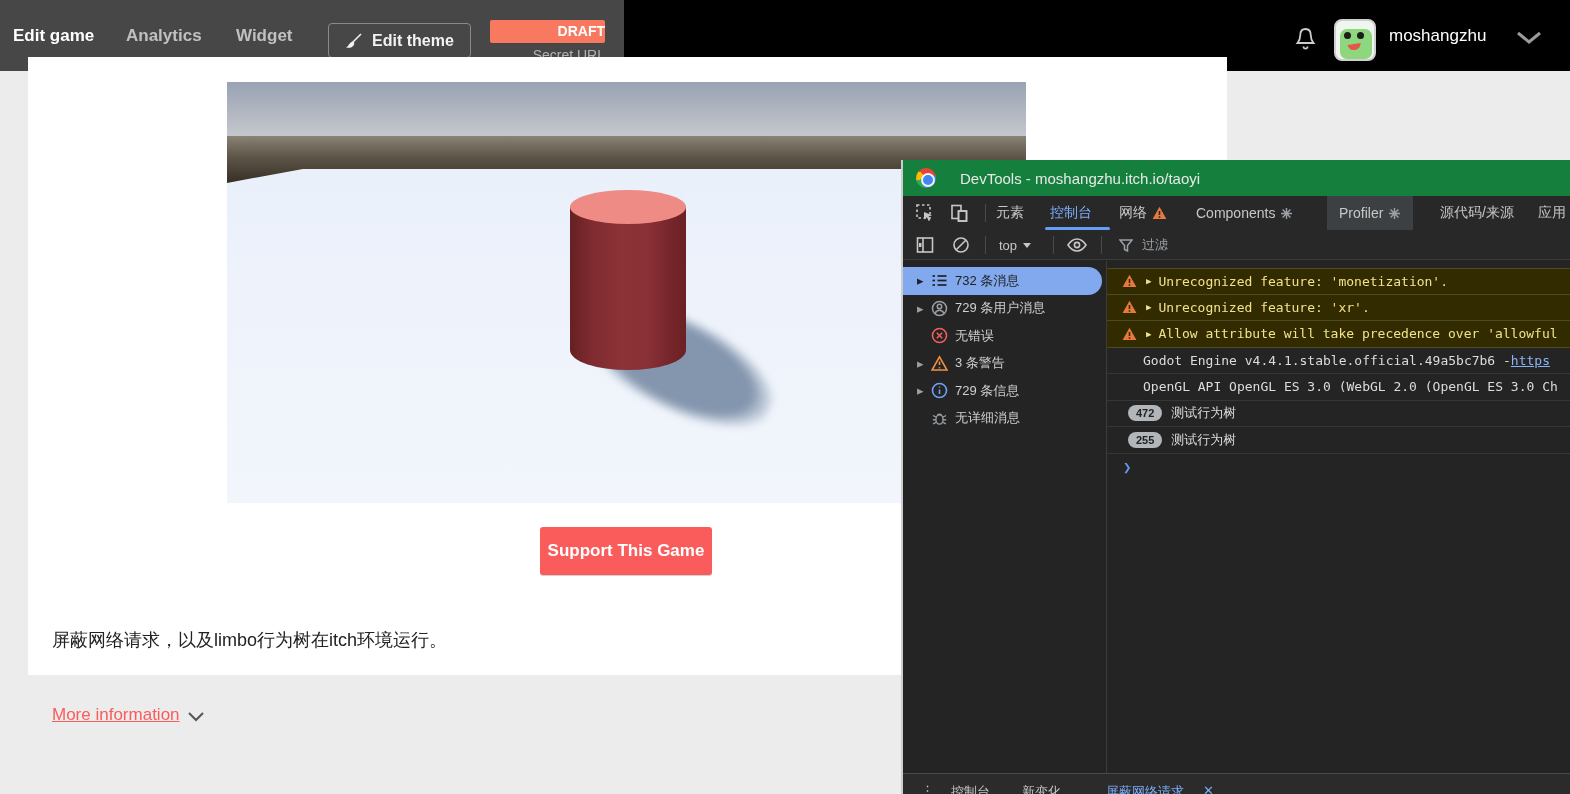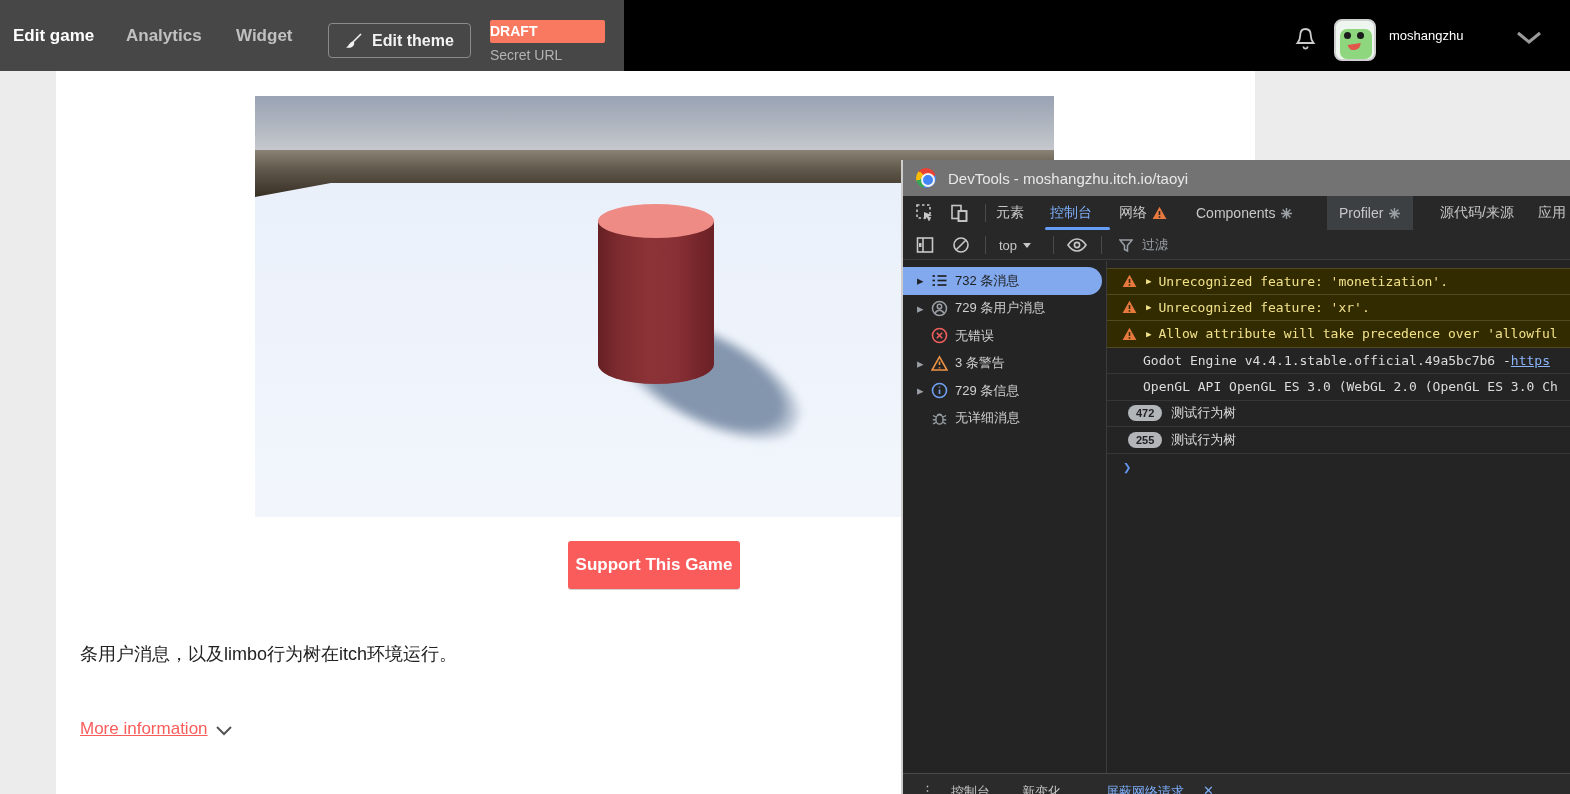--- a/index.html
+++ b/index.html
@@ -12,38 +12,38 @@
   .topbar .zone-left { position:absolute; left:0; top:0; width:624px; height:71px; background:#474747; }
   .nav-item { position:absolute; top:0; height:71px; display:flex; align-items:center;
     font-weight:bold; font-size:17px; color:#c0c0c0; cursor:pointer; }
   .nav-item.active { color:#ffffff; }
   .nav-edit   { left:13px; }
   .nav-analytics { left:126px; }
   .nav-widget { left:236px; }
   .edit-theme-btn { position:absolute; left:328px; top:23px; width:143px; height:35px;
     border:1px solid #8a8a8a; border-radius:4px; display:flex; align-items:center; justify-content:center;
     gap:9px; color:#f2f2f2; font-size:16px; font-weight:bold; cursor:pointer; }
-  .draft-wrap { position:absolute; left:490px; top:20px; width:115px; text-align:left; }
+  .draft-wrap { position:absolute; left:490px; top:20px; width:115px; text-align:right; }
   .draft-badge { display:block; width:115px; height:23px; line-height:23px; background:#f8795f;
     color:#ffffff; font-weight:bold; font-size:14px; border-radius:2px; }
   .secret-url { display:block; margin-top:4px; color:#b3b3b3; font-size:14px; cursor:pointer; }
   .bell { position:absolute; left:1293px; top:26px; width:25px; height:28px; color:#cccccc; cursor:pointer; }
   .avatar { position:absolute; left:1334px; top:19px; width:42px; height:42px; border-radius:8px;
     background:#eef6ef; border:2px solid #cfcfcf; overflow:hidden; cursor:pointer; }
   .frog-body { position:absolute; left:4px; top:8px; width:32px; height:30px; background:#8fd77e; border-radius:7px; }
   .frog-eye { position:absolute; top:3px; width:7px; height:7px; background:#1c1c1c; border-radius:50%; }
   .frog-eye.l { left:4px; } .frog-eye.r { left:17px; }
   .frog-mouth { position:absolute; left:8px; top:15px; width:13px; height:6px; background:#e2574c;
     border-radius:0 0 10px 10px; transform:rotate(-8deg); }
   .username { position:absolute; left:1389px; top:0; height:71px; display:flex; align-items:center;
-    color:#ffffff; font-size:13px; cursor:pointer; }
+    color:#ffffff; font-size:17px; cursor:pointer; }
   .user-chevron { position:absolute; left:1516px; top:31px; width:26px; height:14px; color:#9a9a9a; cursor:pointer; }
 
   
-  .page { position:absolute; left:28px; top:71px; width:1199px; height:723px; background:#ffffff;margin-left:28px; }
+  .page { position:absolute; left:28px; top:57px; width:1199px; height:618px; background:#ffffff; }
 
   .game-embed { position:absolute; left:199px; top:25px; width:799px; height:421px; overflow:hidden; }
   .g-sky  { position:absolute; left:0; top:0; width:799px; height:58px;
     background:linear-gradient(180deg,#99a3b4 0%,#b5bac2 60%,#c8cbd0 100%); }
   .g-floor{ position:absolute; left:0; top:54px; width:799px; height:367px;
     background:linear-gradient(180deg,#e9effa 0%,#eef3fb 50%,#f2f6fc 100%); }
   .g-band { position:absolute; left:0; top:54px; width:799px; height:47px;
     background:linear-gradient(180deg,#8a8274 0%,#5c5548 45%,#382f24 100%);
     clip-path:polygon(0 0, 100% 0, 100% 70%, 9.5% 70%, 0 100%); }
   .g-shadow { position:absolute; left:348px; top:236px; width:206px; height:92px;
@@ -60,22 +60,22 @@
     font-family:"Liberation Sans",sans-serif; font-weight:bold; font-size:17px; cursor:pointer;
     box-shadow:0 1px 0 rgba(0,0,0,0.18); }
   .description { position:absolute; left:24px; top:571px; font-size:18px; color:#222222; width:900px; }
   .more-info { position:absolute; left:24px; top:648px; display:flex; align-items:center; gap:8px; }
   .more-info a { color:#fa5c5c; font-size:17px; text-decoration:underline; cursor:pointer; }
   .mi-chevron { width:16px; height:10px; color:#555555; margin-top:4px; }
 
   
   .devtools { position:absolute; left:901px; top:160px; width:669px; height:634px;
     background:#242424; border-left:2px solid #cdcdcd; color:#c7c7c7; }
-  .dt-titlebar { position:absolute; left:0; top:0; right:0; height:36px; background:#737373;
-    display:flex; align-items:center; padding-left:13px; gap:12px; }
+  .dt-titlebar { position:absolute; left:0; top:0; right:0; height:36px; background:#15803d;
+    display:flex; align-items:center; padding-left:13px; gap:24px; }
   .dt-title { color:#e8e8e8; font-size:15px; }
   .chrome-icon { width:20px; height:20px; border-radius:50%;
     background:conic-gradient(from -45deg, #ea4335 0 120deg, #4285f4 120deg 240deg, #34a853 240deg 300deg, #fbbc05 300deg 360deg);
     position:relative; }
   .chrome-icon::after { content:""; position:absolute; left:5px; top:5px; width:10px; height:10px;
     border-radius:50%; background:#4285f4; border:2px solid #f1f1f1; }
 
   .dt-tabbar { position:absolute; left:0; top:36px; right:0; height:34px; background:#282828; }
   .dt-tab { position:absolute; top:0; height:34px; display:flex; align-items:center; gap:5px;
     font-size:14px; color:#c7c7c7; cursor:pointer; white-space:nowrap;justify-content:center; }
@@ -186,21 +186,21 @@
       <div class="g-sky"></div>
       <div class="g-floor"></div>
       <div class="g-band"></div>
       <div class="g-shadow"></div>
       <div class="g-cyl-body"></div>
       <div class="g-cyl-top"></div>
     </div>
 
     <button class="support-btn">Support This Game</button>
 
-    <div class="description">条用户消息，以及limbo行为树在itch环境运行。</div>
+    <div class="description">屏蔽网络请求，以及limbo行为树在itch环境运行。</div>
 
     <div class="more-info">
       <a>More information</a>
       <span class="mi-chevron">
         <svg width="16" height="10" viewBox="0 0 16 10" fill="none" stroke="currentColor" stroke-width="2">
           <polyline points="1,1 8,8 15,1"></polyline>
         </svg>
       </span>
     </div>
   </div>

